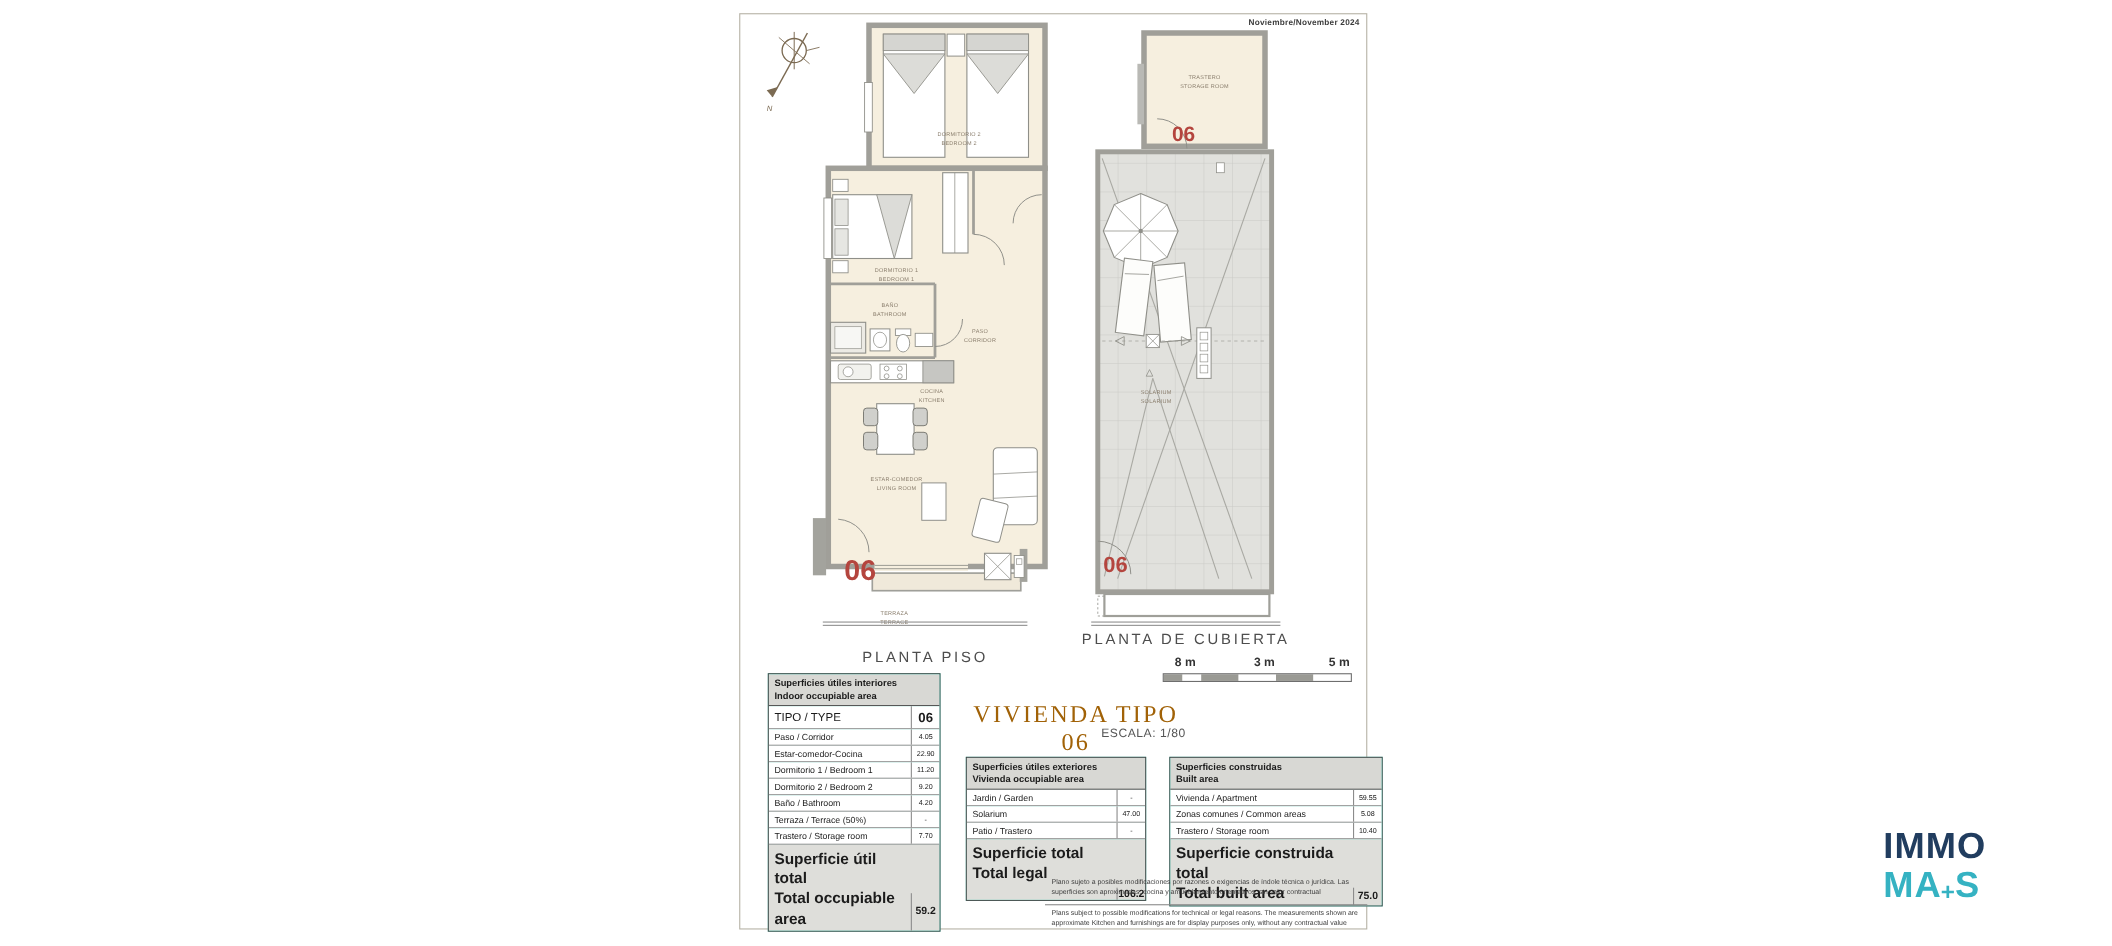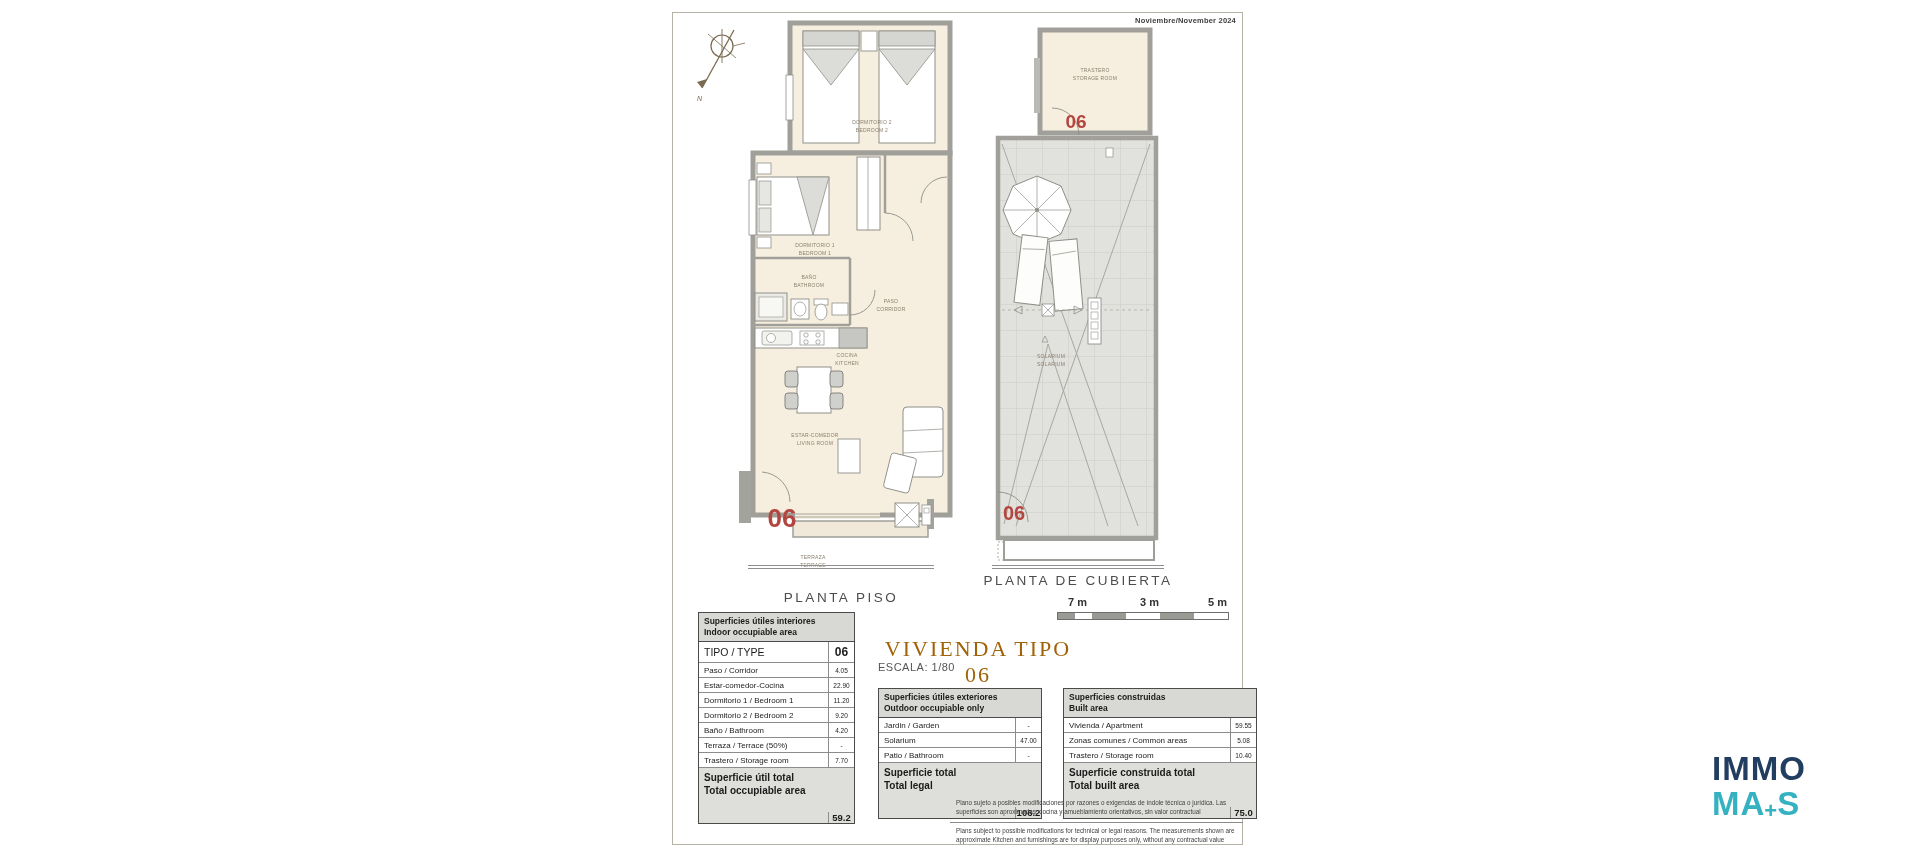--- a/index.html
+++ b/index.html
@@ -16,42 +16,42 @@
           font-size:7.5px; font-weight:bold; color:#3d3d3d; letter-spacing:.2px; }
 
   
   .dbl-line { position:absolute; height:4px; border-top:1px solid #8f8f8f; border-bottom:1px solid #8f8f8f; }
   .plan-caption { position:absolute; text-align:center; font-size:13.5px; letter-spacing:2.5px;
                   color:#4d4d4d; font-weight:400; }
 
   
   #main-title { position:absolute; left:878px; top:636px; width:200px; text-align:center;
                 font-family:"Liberation Serif", serif; font-size:22px; letter-spacing:2px; color:#a16207; }
-  #scale-text { position:absolute; left:878px; top:661px; width:200px; text-align:left;
+  #scale-text { position:absolute; left:878px; top:661px; width:200px; text-align:right;
                 font-size:11px; color:#555; letter-spacing:.5px; }
 
   
   #scalebar-labels span { position:absolute; font-size:11px; font-weight:bold; color:#333; }
   #scalebar { position:absolute; left:1058px; top:613px; width:170px; height:6px;
               outline:1px solid #6e6e6e; display:flex; }
   #scalebar div { height:100%; }
 
   
   .tbl { position:absolute; border:1px solid #4a4a4a; background:#5eead4; color:#1b1b1b; }
   .tbl .hdr { background:#d8d8d4; font-weight:bold; font-size:8.5px; line-height:1.3;
               padding:3px 5px 3px 5px; border-bottom:1px solid #4a4a4a; }
   .tbl .row { display:flex; align-items:stretch; border-bottom:1px solid #8c8c8c; background:#fff; }
   .tbl .row:last-child { border-bottom:none; }
   .tbl .lbl { flex:1; padding:3px 5px 2px 5px; font-size:8px; }
   .tbl .val { width:26px; border-left:1px solid #8c8c8c; display:flex; align-items:center;
               justify-content:center; font-size:6.5px; }
   .tbl .type-row .lbl { font-size:10.5px; padding:4px 5px; }
   .tbl .type-row .val { font-size:12px; font-weight:bold; }
   .tbl .total { background:#dededa; font-weight:bold; }
-  .tbl .total .lbl { font-size:10px; line-height:1.3; }
+  .tbl .total .lbl { font-size:14px; line-height:1.3; }
   .tbl .total .val { font-size:9.5px;margin-top:44px; }
 
   
   .disclaimer { position:absolute; width:284px; font-size:6.3px; line-height:1.4; color:#3f3f3f; }
   #disc-sep { position:absolute; left:950px; top:822px; width:293px; border-top:1px solid #8a8a8a; }
 
   
   #logo { position:absolute; left:1712px; top:752px; width:140px; line-height:1; }
   #logo .l1 { font-size:33px; font-weight:bold; letter-spacing:1px; color:#213d5f; }
   #logo .l2 { font-size:33px; font-weight:bold; letter-spacing:1px; color:#35b2c2;
@@ -276,21 +276,21 @@
 
     <rect x="14" y="522" width="150" height="20" fill="#ffffff" stroke="#9f9f99" stroke-width="2"></rect>
   </svg>
 
   <div class="dbl-line" style="left:748px; top:565px; width:186px;"></div>
   <div class="plan-caption" style="left:748px; top:590px; width:186px;">PLANTA PISO</div>
   <div class="dbl-line" style="left:992px; top:565px; width:172px;"></div>
   <div class="plan-caption" style="left:970px; top:573px; width:216px;">PLANTA DE CUBIERTA</div>
 
   <div id="scalebar-labels">
-    <span style="left:1068px; top:596px;">7 m</span>
+    <span style="left:1068px; top:596px;">8 m</span>
     <span style="left:1140px; top:596px;">3 m</span>
     <span style="left:1208px; top:596px;">5 m</span>
   </div>
   <div id="scalebar">
     <div style="width:17px; background:#9a9a94;"></div>
     <div style="width:17px; background:#ffffff;"></div>
     <div style="width:34px; background:#9a9a94;"></div>
     <div style="width:34px; background:#ffffff;"></div>
     <div style="width:34px; background:#9a9a94;"></div>
     <div style="width:34px; background:#ffffff;"></div>
@@ -341,32 +341,32 @@
         <div>Superficie útil total</div>
         <div>Total occupiable area</div>
       </div>
       <div class="val">59.2</div>
     </div>
   </div>
 
   <div class="tbl" style="left:878px; top:688px; width:164px;">
     <div class="hdr">
       <div>Superficies útiles exteriores</div>
-      <div>Outdoor occupiable only</div>
+      <div>Vivienda occupiable area</div>
     </div>
     <div class="row">
       <div class="lbl">Jardin / Garden</div>
         <div class="val">-</div>
     </div>
     <div class="row">
       <div class="lbl">Solarium</div>
         <div class="val">47.00</div>
     </div>
     <div class="row">
-      <div class="lbl">Patio / Bathroom</div>
+      <div class="lbl">Patio / Trastero</div>
         <div class="val">-</div>
     </div>
     <div class="row total">
       <div class="lbl">
         <div>Superficie total</div>
         <div>Total legal</div>
       </div>
       <div class="val">106.2</div>
     </div>
   </div>

